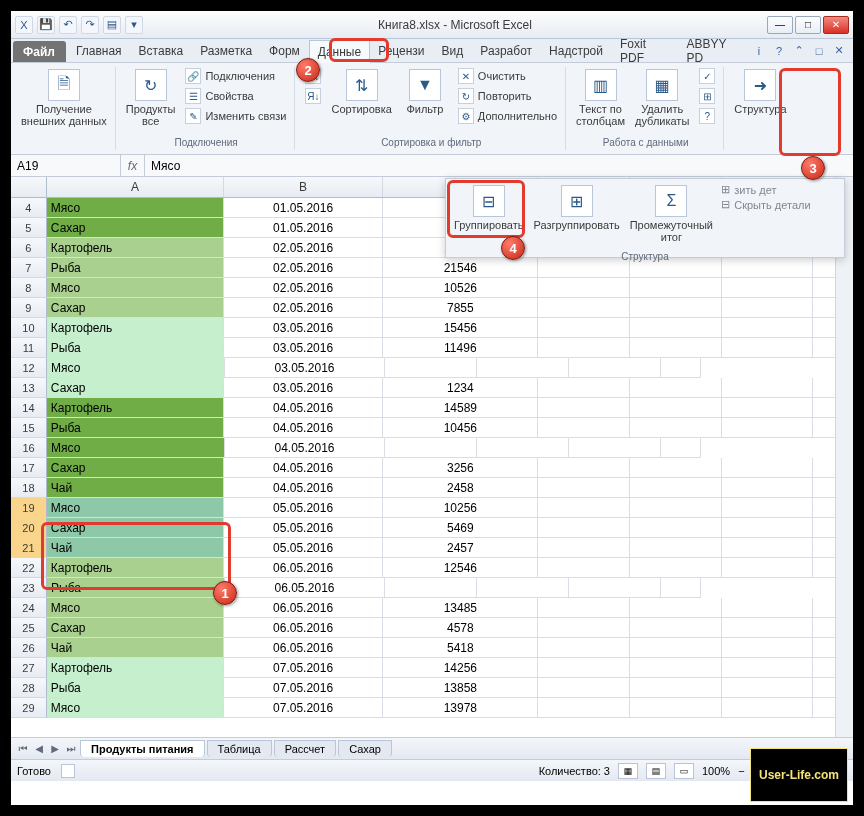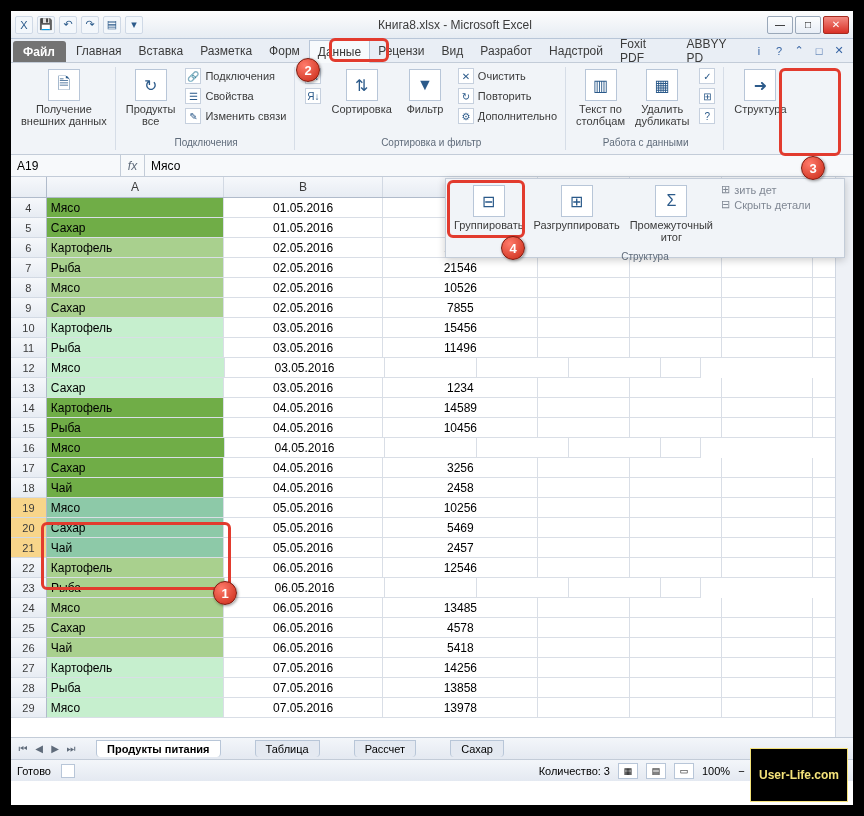--- a/index.html
+++ b/index.html
@@ -52,21 +52,21 @@
 .bg-dark { background:#70ad47; color:#000;}
 .bg-sel { background:#8dc9a8;}
 .popup-ribbon { position:absolute; top:167px; left:434px; width:400px; height:80px; background:#f1f4f8; border:1px solid #c3ccd8; display:flex; padding:4px 6px; gap:8px; box-shadow:0 2px 8px rgba(0,0,0,0.2);}
 .popup-stack { display:flex; gap:6px;}
 .popup-right { display:flex; flex-direction:column; gap:2px; font-size:11px; color:#808894;}
 .popup-right .item { display:flex; align-items:center; gap:4px;}
 .callout { position:absolute; border:3px solid #e23b2e; border-radius:6px; pointer-events:none;}
 .callout-num { position:absolute; width:24px; height:24px; background:radial-gradient(circle at 35% 30%,#ff7b6b,#c82815); border:1px solid #7a1a0f; border-radius:50%; color:#fff; font-weight:bold; font-size:13px; display:flex; align-items:center; justify-content:center; box-shadow:1px 1px 3px rgba(0,0,0,0.4);}
 .sheet-tabs { height:22px; background:linear-gradient(#f3f6fa,#e4e9f1); border-top:1px solid #c3ccd8; display:flex; align-items:center; font-size:11px; padding-left:4px;}
 .nav-btn { width:16px; height:16px; display:flex; align-items:center; justify-content:center; font-size:10px; color:#5f6b7a;}
-.sheet-tab { padding:2px 10px; background:#fff; border:1px solid #b8c6d8; border-bottom:none; border-radius:0 0 4px 4px; margin:0 17px; font-size:11px;}
+.sheet-tab { padding:2px 10px; background:#fff; border:1px solid #b8c6d8; border-bottom:none; border-radius:0 0 4px 4px; margin:0 1px; font-size:11px;}
 .sheet-tab.active { background:#fff; font-weight:600;}
 .sheet-tab.inactive { background:#e4e9f1;}
 .status-bar { height:22px; background:linear-gradient(#f3f6fa,#e4e9f1); border-top:1px solid #c3ccd8; display:flex; align-items:center; font-size:11px; padding:0 6px; justify-content:space-between;}
 .status-right { display:flex; align-items:center; gap:8px;}
 .view-btn { width:20px; height:16px; border:1px solid #b8c6d8; background:#fff; font-size:9px; display:flex; align-items:center; justify-content:center;}
 .slider { width:80px; height:4px; background:#c3ccd8; position:relative;}
 .slider::after { content:""; position:absolute; left:38px; top:-4px; width:10px; height:12px; background:#fff; border:1px solid #8ea0b8;}
 .watermark { position:absolute; right:5px; bottom:3px; background:#000; color:#f4e27a; font-size:12px; padding:19px 8px; font-weight:bold; border:1px solid #f4e27a;}
 .scrollbar-v { position:absolute; right:0; top:0; width:18px; height:100%; background:#eef1f6; border-left:1px solid #d0d7e2;}
 </style>

